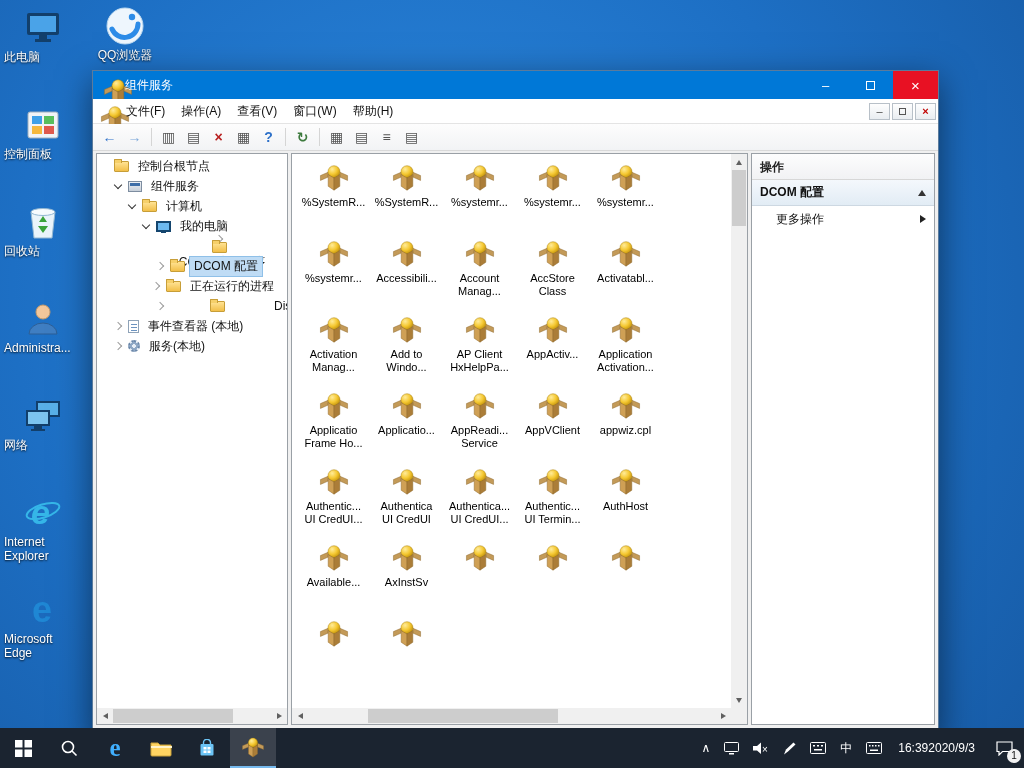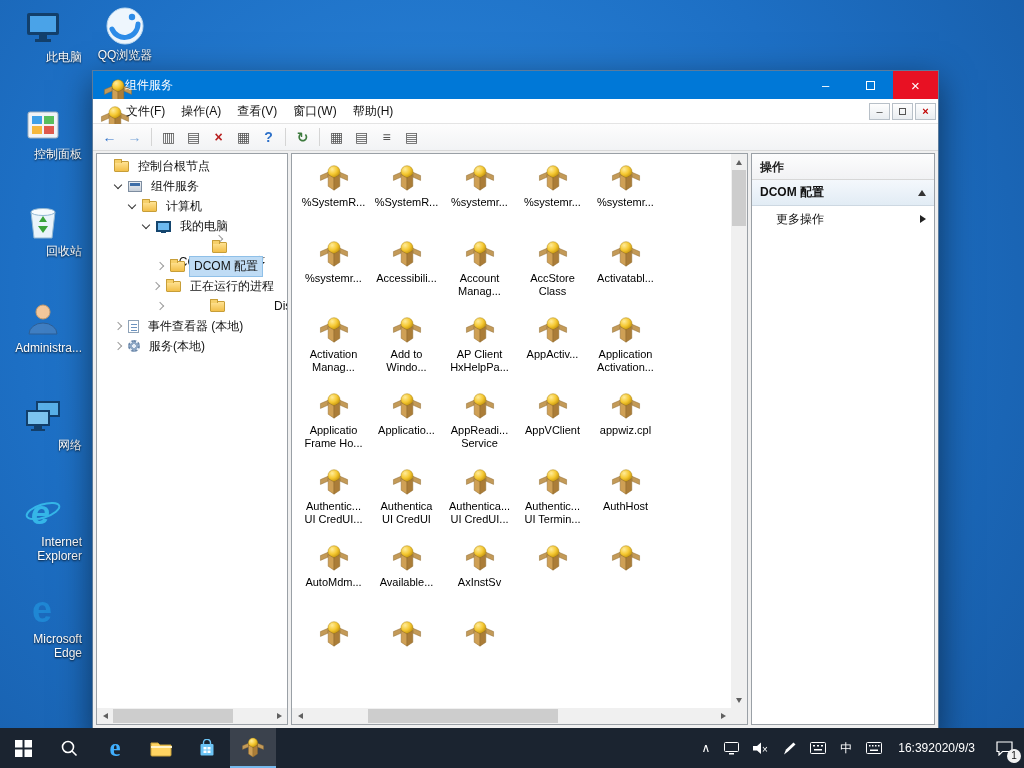--- a/index.html
+++ b/index.html
@@ -3,21 +3,21 @@
 <meta charset="utf-8">
 <style>
   * { margin:0; padding:0; box-sizing:border-box; }
   html,body { width:1024px; height:768px; overflow:hidden; }
   body { font-family:"Liberation Sans","DejaVu Sans",sans-serif; font-size:12px; }
   #screen { position:relative; width:1024px; height:768px; overflow:hidden;
     background: radial-gradient(circle at 42% 38%, #2b87dd 0%, #1d6fc4 55%, #15549b 115%); }
 
   
   #desktop-col { position:absolute; left:4px; top:6px; width:78px; }
-  .dicon { width:78px; height:97px; text-align:right; cursor:default; }
+  .dicon { width:78px; height:97px; text-align:left; cursor:default; }
   .dicon-img { height:44px; display:flex; align-items:center; justify-content:center; }
   .dicon-label { color:#fff; font-size:12px; line-height:14px; text-shadow:0 1px 2px rgba(0,0,0,.85); }
   #qq-icon { position:absolute; left:86px; top:4px; width:78px; text-align:center; }
 
   
   #window { position:absolute; left:92px; top:70px; width:847px; height:668px;
     background:#f0f0f0; box-shadow:0 10px 32px rgba(0,0,0,.5); display:flex; flex-direction:column;
     border:1px solid rgba(10,60,110,.65); }
   #titlebar { height:28px; background:var(--titlebar,#0078d7); display:flex; align-items:center; flex:none; }
   #titlebar .ticon { width:17px; height:17px; margin:0 7px 0 8px; }
@@ -713,33 +713,20 @@
               <div class="gicon">
                 <svg class="boxsvg" viewBox="0 0 32 32">
                   <polygon points="2,13 10,9.5 10,14.5 2,18" fill="#c39a58" stroke="#8f6a2e" stroke-width="0.5"></polygon>
                   <polygon points="30,13 22,9.5 22,14.5 30,18" fill="#c39a58" stroke="#8f6a2e" stroke-width="0.5"></polygon>
                   <polygon points="10,12 16,9 22,12 16,15.5" fill="#6e4f1f"></polygon>
                   <circle cx="16" cy="9" r="6.2" fill="url(#goldball)" stroke="#a87e08" stroke-width="0.5"></circle>
                   <polygon points="10,12 16,15.5 16,28 10,24" fill="#cfa055" stroke="#8f6a2e" stroke-width="0.5"></polygon>
                   <polygon points="16,15.5 22,12 22,24 16,28" fill="#ab7d38" stroke="#8f6a2e" stroke-width="0.5"></polygon>
                 </svg>
               </div>
-              <div class="glabel">AutoMdm...</div>
-            </div>
-            <div class="gcell">
-              <div class="gicon">
-                <svg class="boxsvg" viewBox="0 0 32 32">
-                  <polygon points="2,13 10,9.5 10,14.5 2,18" fill="#c39a58" stroke="#8f6a2e" stroke-width="0.5"></polygon>
-                  <polygon points="30,13 22,9.5 22,14.5 30,18" fill="#c39a58" stroke="#8f6a2e" stroke-width="0.5"></polygon>
-                  <polygon points="10,12 16,9 22,12 16,15.5" fill="#6e4f1f"></polygon>
-                  <circle cx="16" cy="9" r="6.2" fill="url(#goldball)" stroke="#a87e08" stroke-width="0.5"></circle>
-                  <polygon points="10,12 16,15.5 16,28 10,24" fill="#cfa055" stroke="#8f6a2e" stroke-width="0.5"></polygon>
-                  <polygon points="16,15.5 22,12 22,24 16,28" fill="#ab7d38" stroke="#8f6a2e" stroke-width="0.5"></polygon>
-                </svg>
-              </div>
               <div class="glabel">Available...</div>
             </div>
             <div class="gcell">
               <div class="gicon">
                 <svg class="boxsvg" viewBox="0 0 32 32">
                   <polygon points="2,13 10,9.5 10,14.5 2,18" fill="#c39a58" stroke="#8f6a2e" stroke-width="0.5"></polygon>
                   <polygon points="30,13 22,9.5 22,14.5 30,18" fill="#c39a58" stroke="#8f6a2e" stroke-width="0.5"></polygon>
                   <polygon points="10,12 16,9 22,12 16,15.5" fill="#6e4f1f"></polygon>
                   <circle cx="16" cy="9" r="6.2" fill="url(#goldball)" stroke="#a87e08" stroke-width="0.5"></circle>
                   <polygon points="10,12 16,15.5 16,28 10,24" fill="#cfa055" stroke="#8f6a2e" stroke-width="0.5"></polygon>

